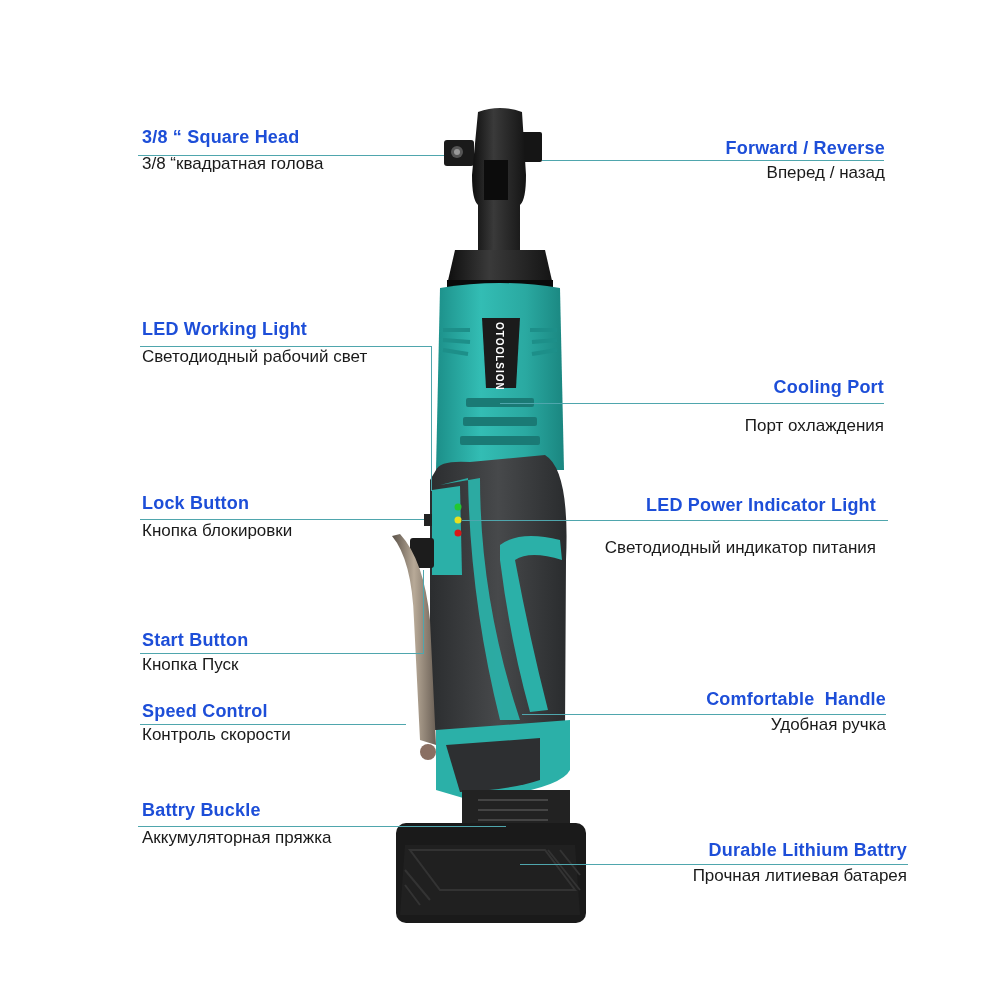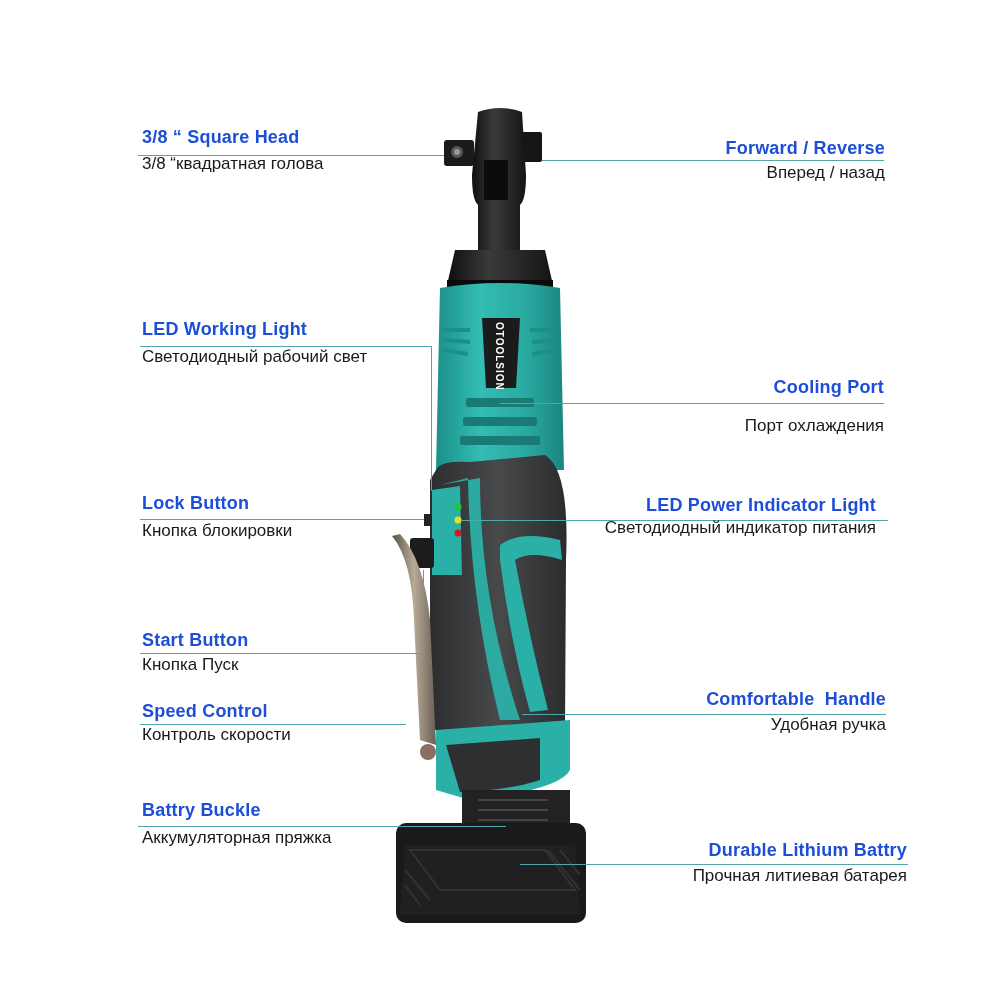--- a/index.html
+++ b/index.html
@@ -132,21 +132,21 @@
   <div class="ru" style="margin-top:16px;">Порт охлаждения</div>
 </div>
 
 <div class="label" style="left:142px;top:490px;">
   <div class="en">Lock Button</div>
   <div class="ru" style="margin-top:5px;">Кнопка блокировки</div>
 </div>
 
 <div class="label right" style="right:124px;top:492px;">
   <div class="en">LED Power Indicator Light</div>
-  <div class="ru" style="margin-top:0;">Светодиодный индикатор питания</div>
+  <div class="ru" style="margin-top:20px;">Светодиодный индикатор питания</div>
 </div>
 
 <div class="label" style="left:142px;top:627px;">
   <div class="en">Start Button</div>
   <div class="ru" style="margin-top:2px;">Кнопка Пуск</div>
 </div>
 
 <div class="label" style="left:142px;top:698px;">
   <div class="en">Speed Control</div>
   <div class="ru" style="margin-top:1px;text-align:center;">Контроль скорости</div>

